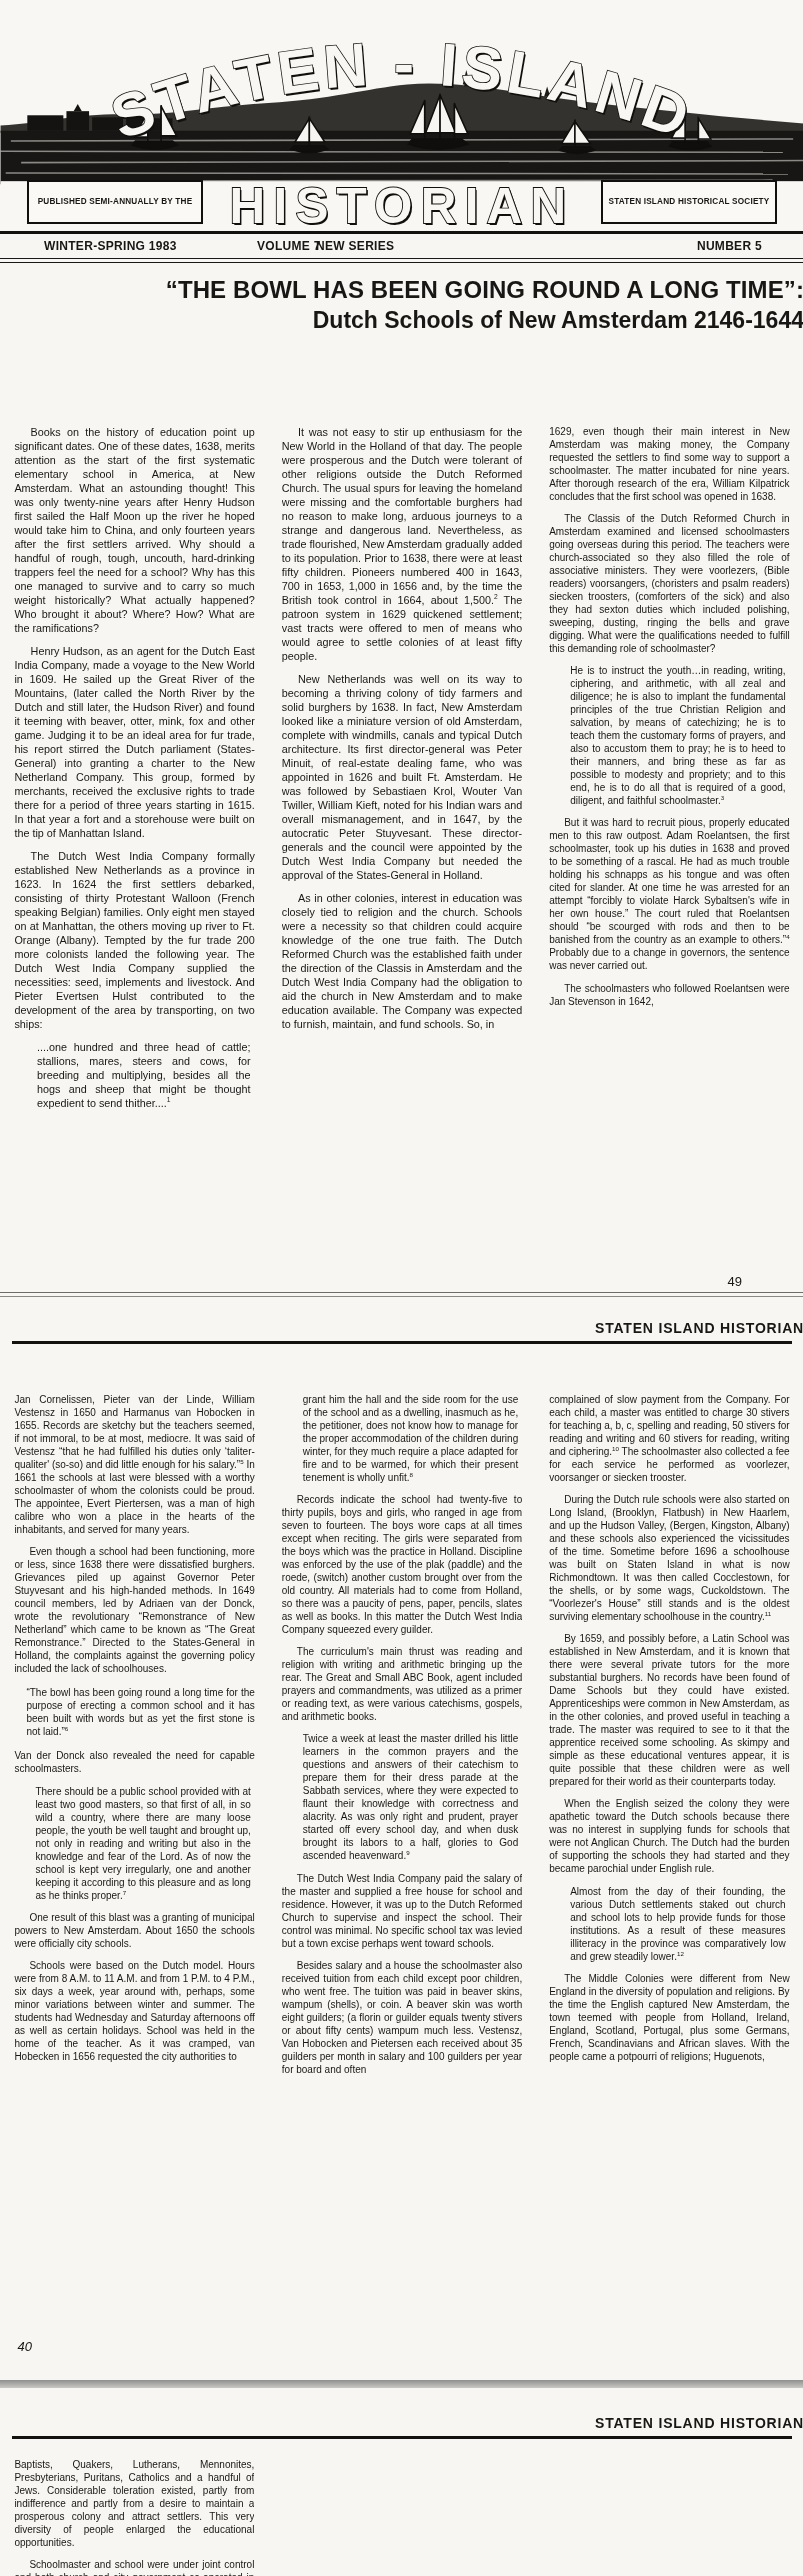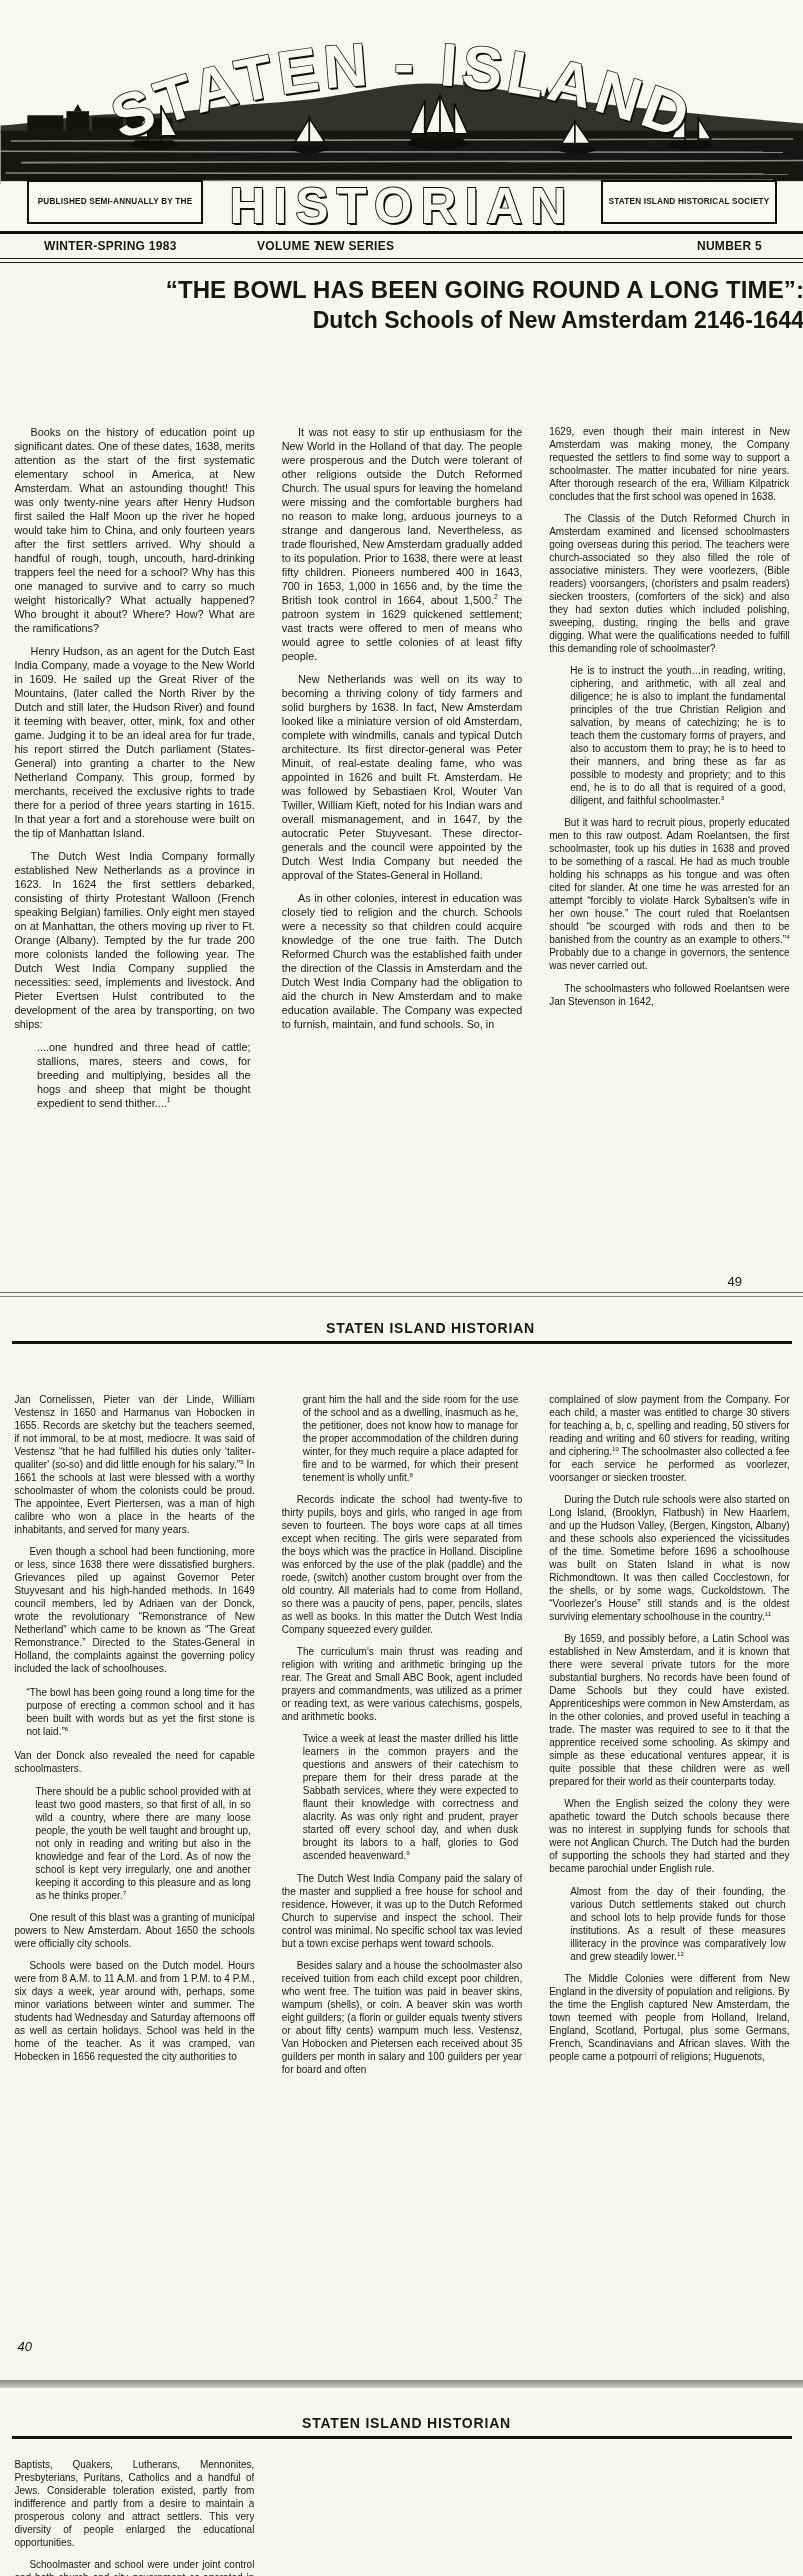--- a/index.html
+++ b/index.html
@@ -51,21 +51,21 @@
   .pull{text-indent:0;margin-left:1.2em;margin-top:11.3px;margin-bottom:11.3px;}
   .fs-a{font-size:10.8px;line-height:14px;}
   .fs-b{font-size:10.8px;line-height:14px;}
   .fs-c{font-size:10px;line-height:13px;}
   .fs-d{font-size:10px;line-height:13px;}
   .pagenum{position:absolute;bottom:3.1px;font-size:13px;}
   .pn-right{right:62px;}
   .pn-left{left:17.5px;font-style:italic;}
 
   
-  .innerhead{position:relative;}
+  .innerhead{position:relative;text-align:right;}
   .ih-p2{height:77px;}
   .ih-p3{height:101px;}
   .grey-band{height:8.2px;background:linear-gradient(#8f8f8d,#c9c8c4);}
   .thin-double{height:3.1px;border-top:1px solid #6e6d6a;border-bottom:1px solid #8a8986;}
   .ih-title{font-size:14px;font-weight:800;letter-spacing:0.8px;margin-top:23px;white-space:nowrap;}
   .ih-p2 .ih-title{margin-left:326px;}
   .ih-p3 .ih-title{margin-left:302px;margin-top:27px;}
   .thick-rule{height:3.1px;background:#131210;margin:5.2px 12.4px 0 12.4px;}
 
   

